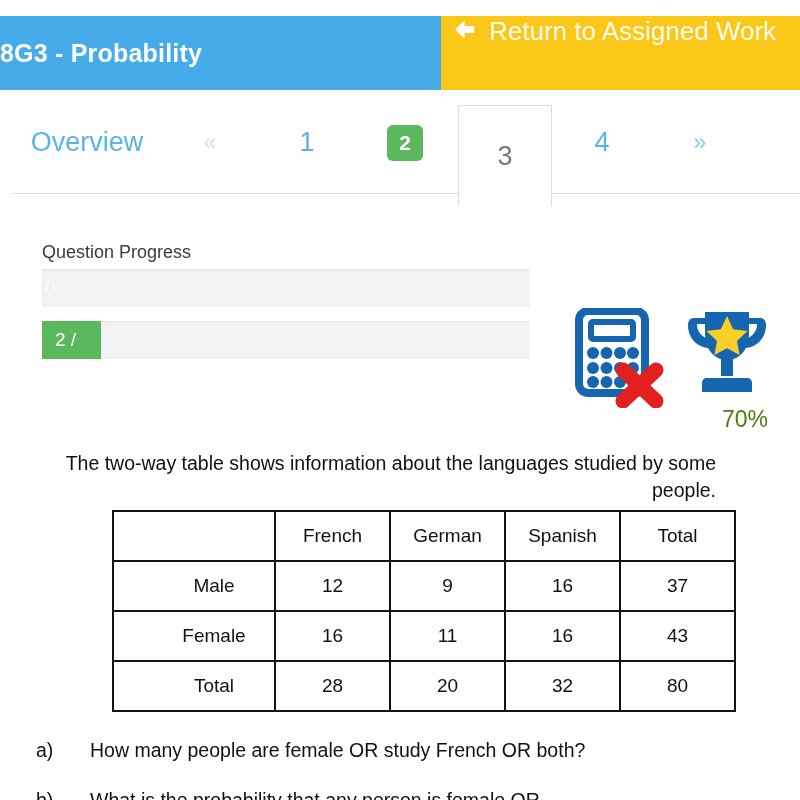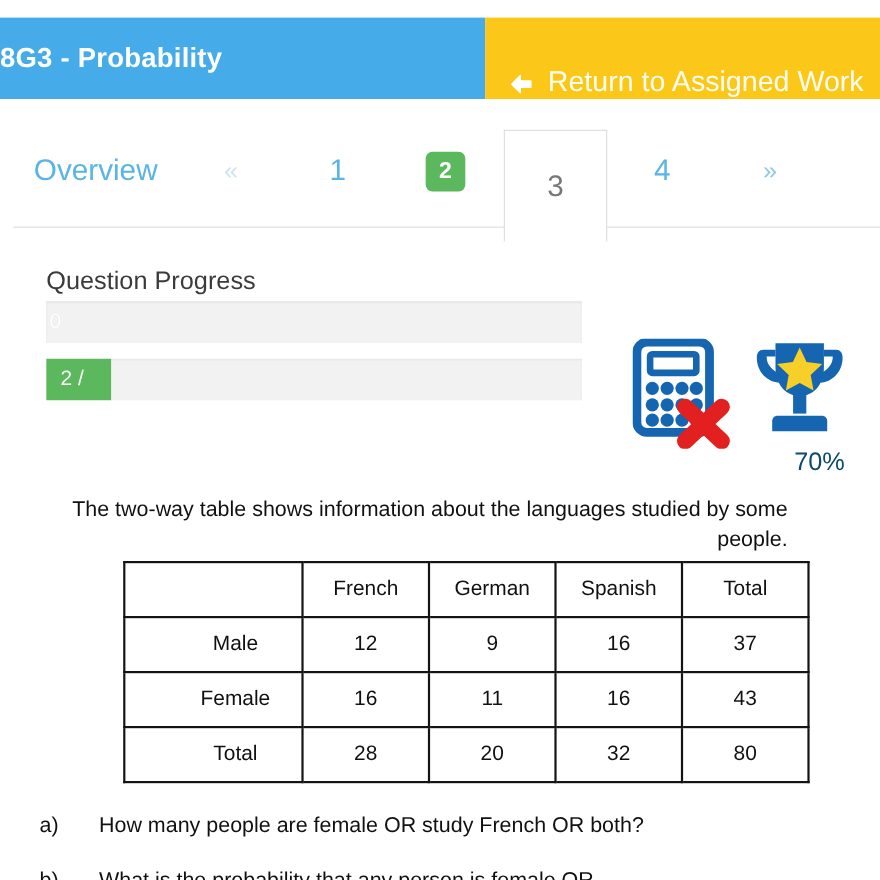--- a/index.html
+++ b/index.html
@@ -43,43 +43,43 @@
     color: #ffffff;
     font-size: 25px;
     font-weight: bold;
     letter-spacing: 0.2px;
     white-space: nowrap;
   }
   .topbar-return {
     flex: 1;
     background: #fbc81a;
     display: flex;
-    align-items: flex-end;
-    padding-left: 19px;
+    align-items: flex-start;
+    padding-left: 10px;
     box-sizing: border-box;
     overflow: hidden;
   }
   .back-arrow {
     display: inline-block;
     margin-right: 11px;
     flex: 0 0 auto;
     line-height: 0;
   }
   .topbar-return-text {
     color: #fffdf2;
     font-size: 26px;
     font-weight: normal;
     white-space: nowrap;
   }
 
   
   .tabbar {
     position: absolute;
     left: 0;
-    top: 105px;
+    top: 92px;
     width: 800px;
     height: 105px;
   }
   .tab-baseline {
     position: absolute;
     left: 12px;
     top: 101px;
     width: 788px;
     height: 1px;
     background: #dddddd;
@@ -155,21 +155,21 @@
   }
 
   
   .progress-section {
     position: absolute;
     left: 42px;
     top: 243px;
     width: 487px;
   }
   .progress-label {
-    font-size: 23px;
+    font-size: 18px;
     color: #3b3b3b;
     margin-bottom: 6px;
     line-height: 1.1;
   }
   .progress-track {
     width: 487px;
     height: 38px;
     background: #f2f2f2;
     box-shadow: inset 0 1px 2px rgba(0,0,0,0.07);
     overflow: hidden;
@@ -216,21 +216,21 @@
     position: absolute;
     left: 110px;
     top: 0px;
   }
   .percent-text {
     position: absolute;
     left: 120px;
     top: 98px;
     width: 100px;
     text-align: center;
-    color: #0c4a6e;
+    color: #4d7c0f;
     font-size: 23px;
   }
 
   
   .question-body {
     position: absolute;
     left: 36px;
     top: 450px;
     width: 700px;
     text-align: right;

